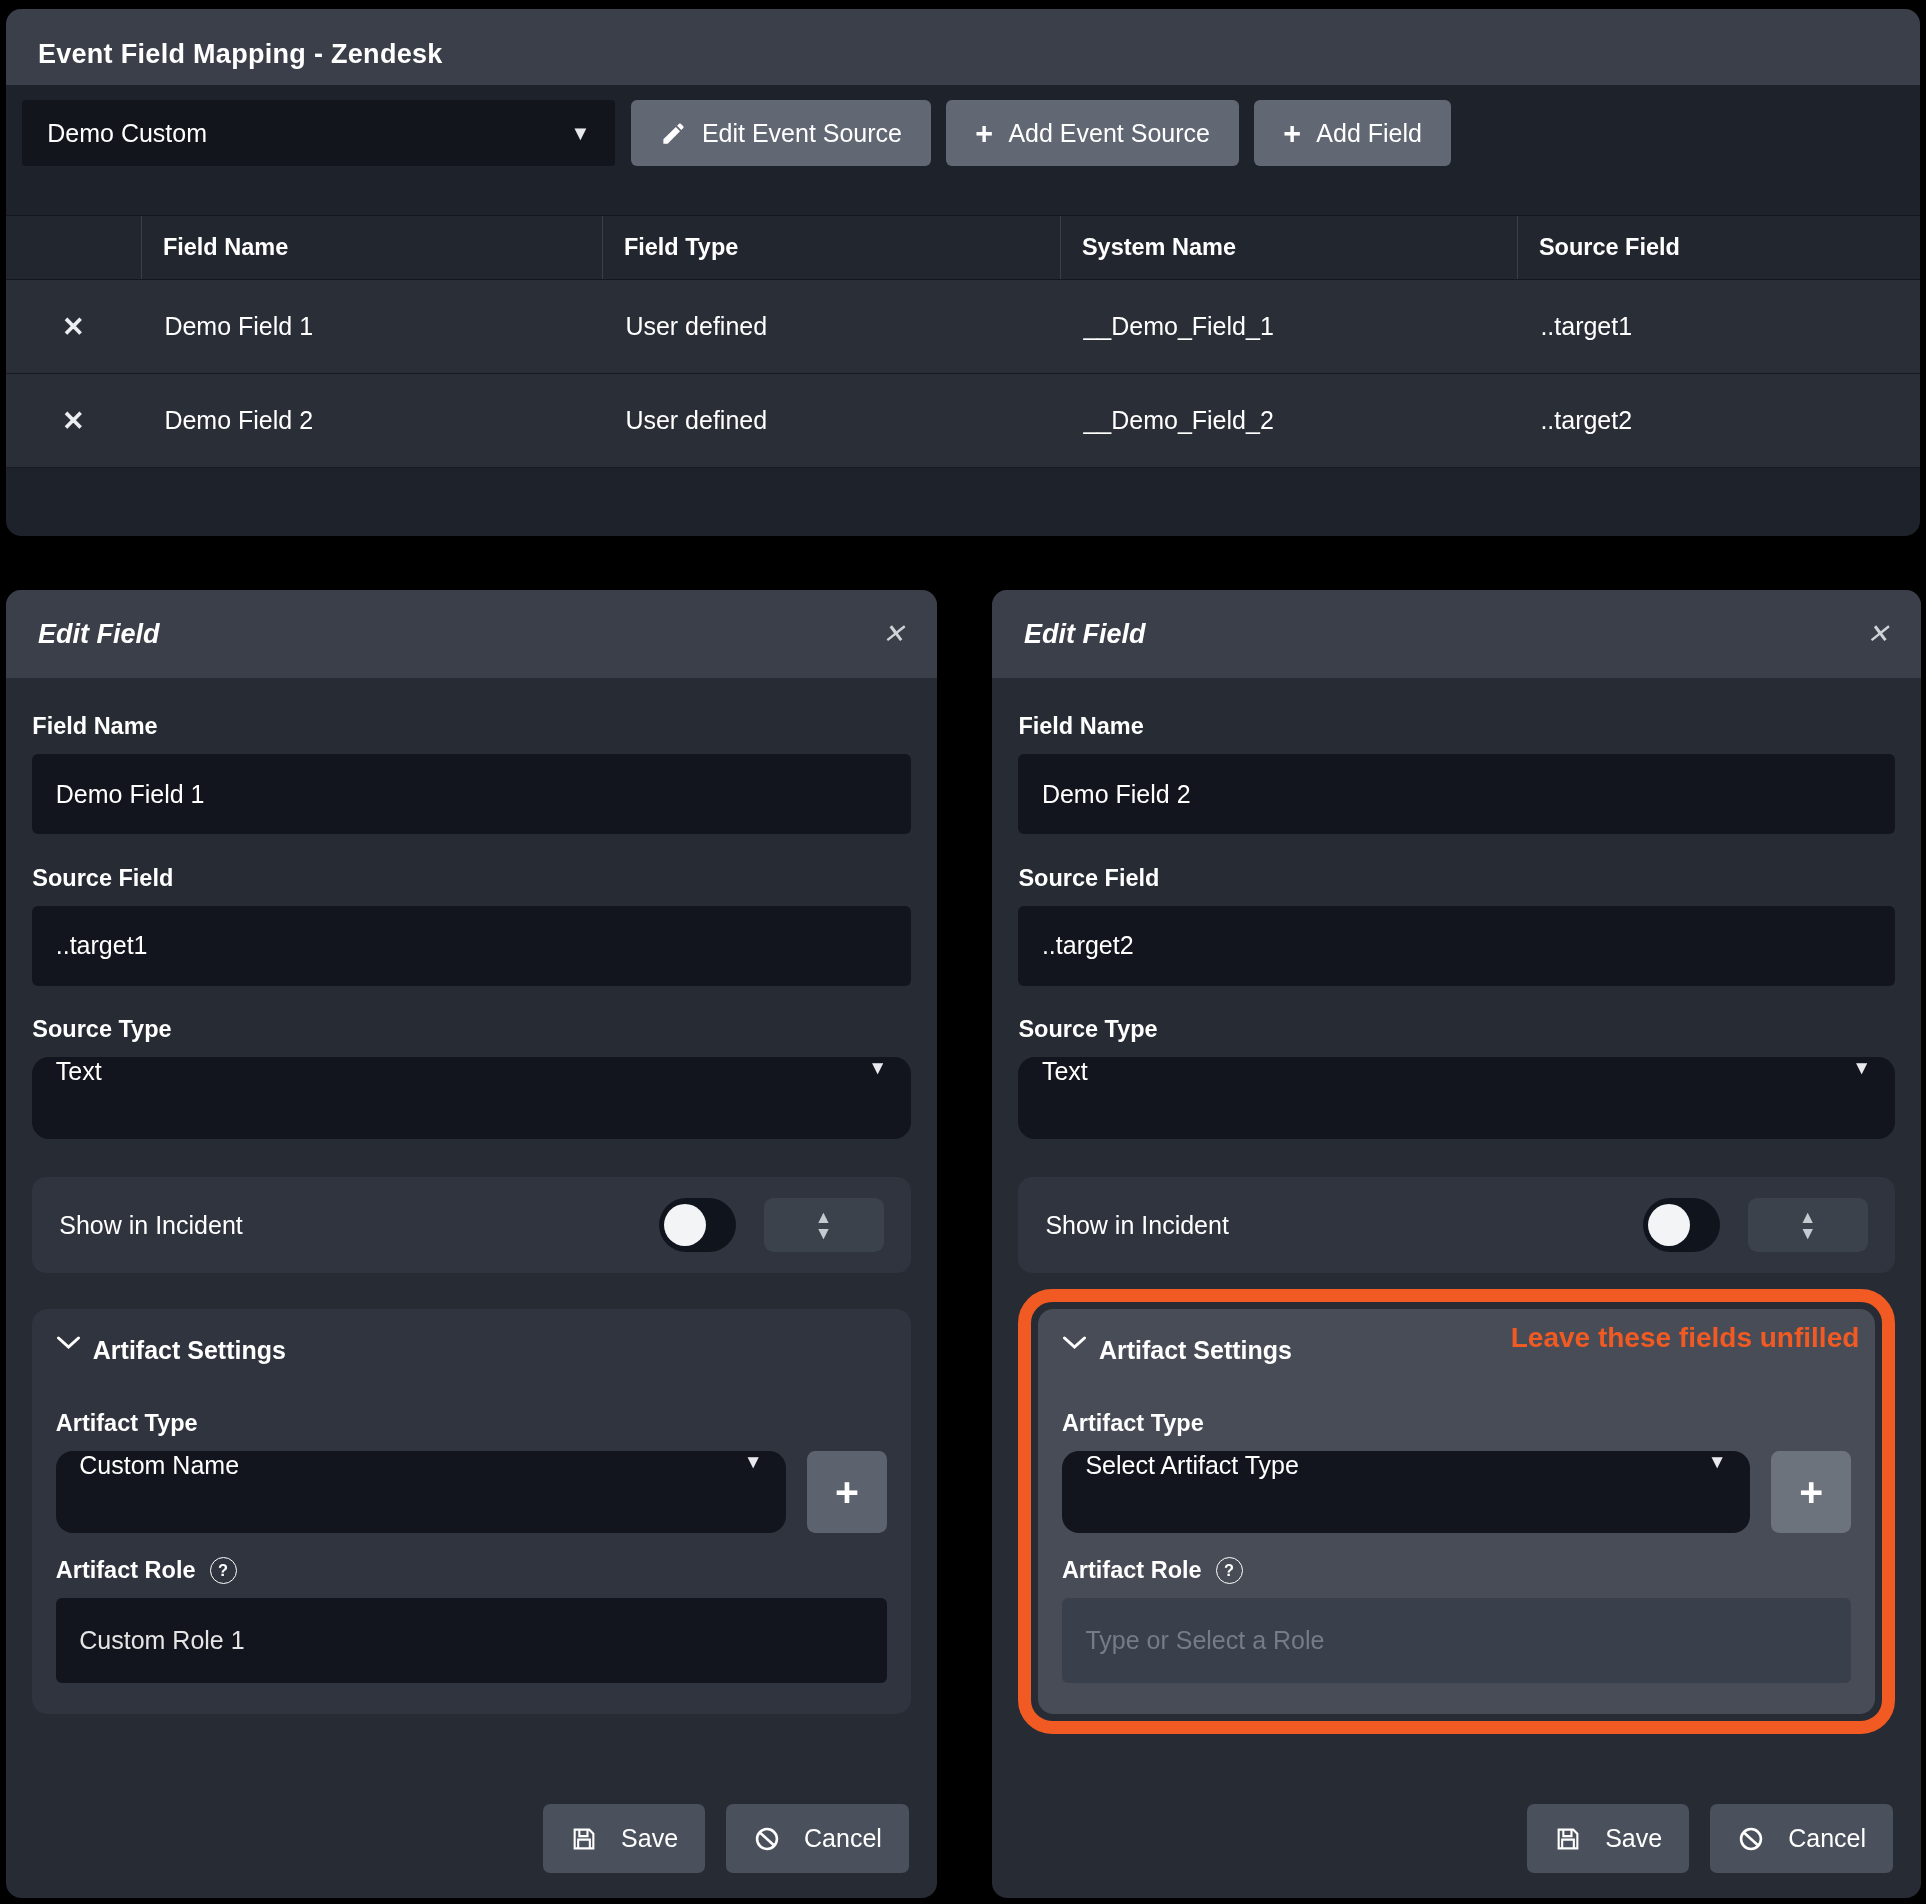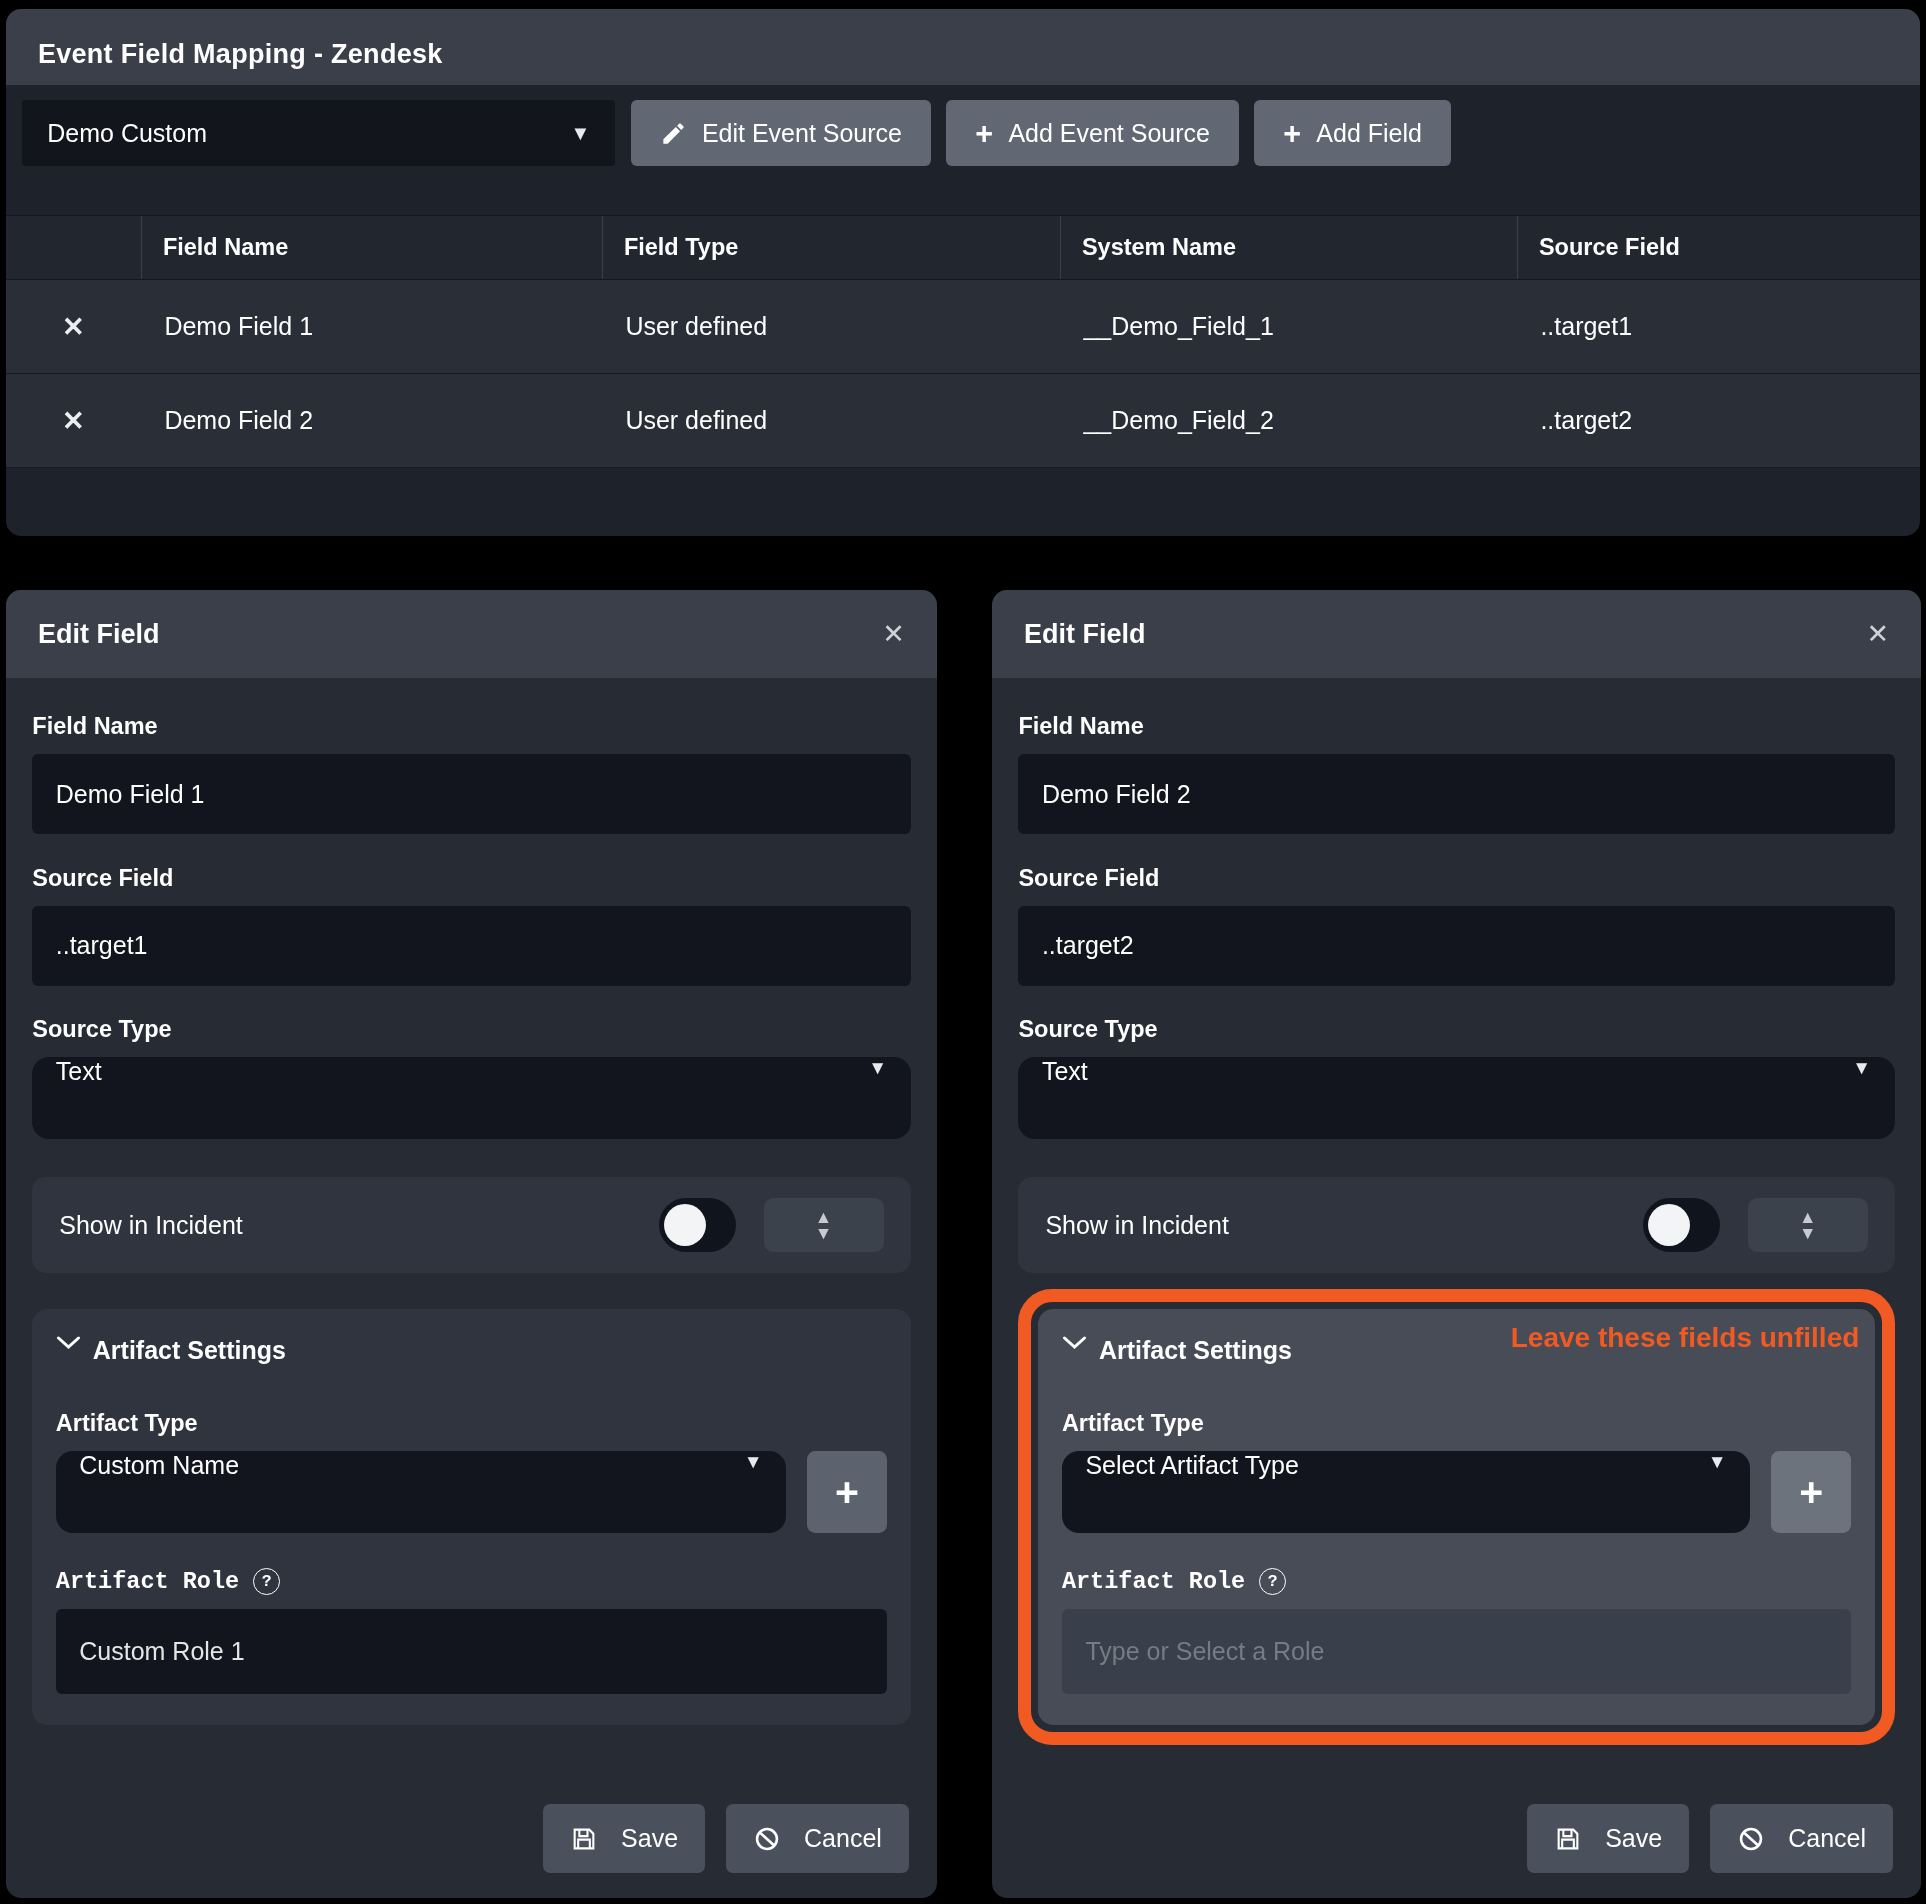--- a/index.html
+++ b/index.html
@@ -23,21 +23,21 @@
   .th:first-child { border-left:none; }
   .trow { height:94px; background:#2a2e37; border-bottom:1.8px solid #171a21; }
   .td { display:flex; align-items:center; padding-left:23.5px; font-size:25px; }
   .td.del { justify-content:center; padding-left:0; }
   .x-icon { font-size:27px; font-weight:bold; color:#eceef1; cursor:pointer; }
 
   
   .dialog { top:590px; height:1308px; background:#262b34; }
   .dialog.left  { left:5.9px;   width:931px; }
   .dialog.right { left:992px; width:929px; }
-  .dlg-header { height:88px; background:#3a3f49; border-radius:15.3px 15.3px 0 0; display:flex; align-items:center; padding:0 32px; }
+  .dlg-header { height:88px; background:#3a3f49; border-radius:15.3px 15.3px 0 0; display:flex; align-items:center; padding:0 32px;font-style:italic; }
   .dlg-header h2 { font-size:27px; font-weight:bold; }
   .dlg-close { margin-left:auto; font-size:27px; color:#cfd3d8; cursor:pointer; }
   .dlg-body { position:relative; height:1220px; padding:0 26.4px; display:flex; flex-direction:column; }
 
   .flabel { margin-top:30.5px; font-size:23.5px; font-weight:bold; display:flex; align-items:center; gap:13px; }
   .flabel.first { margin-top:35px; }
   .finput { margin-top:14px; height:80px; width:100%; background:#12151d; border:none; border-radius:5.9px; color:#fff; font-size:25px; padding:0 23.5px; font-family:"Liberation Sans",sans-serif; }
   .fselect { margin-top:14px; height:82px; background:#12151d; border-radius:17px; display:flex; align-items:flex-start; padding:0 23.5px; font-size:25px; cursor:pointer; }
   .fselect .caret { margin-left:auto; font-size:19px; color:#e8eaee; }
 
@@ -54,21 +54,21 @@
   .artifact-panel.hl { background:#474c56; }
   .ap-header { display:flex; align-items:flex-start; gap:12px; cursor:pointer; }
   .ap-header svg { width:25px; height:14px; }
   .ap-header .ap-title { font-size:25px; font-weight:bold; }
   .annotation { position:absolute; top:13px; right:15.3px; font-size:28px; font-weight:bold; color:#F15A22; }
   .ap-label { margin-top:45px; font-size:23.5px; font-weight:bold; display:flex; align-items:center; gap:14px; }
   .type-row { margin-top:14px; display:flex; gap:21px; }
   .type-row .fselect { margin-top:0; flex:1; }
   .plus-btn { width:80px; height:82px; border-radius:8.2px; border:none; color:#fff; font-size:41px; font-weight:bold; display:flex; align-items:center; justify-content:center; cursor:pointer; }
   .plus-btn.l { background:#5d636e; } .plus-btn.r { background:#6d737d; }
-  .ap-label.role { margin-top:35px;font-family:Liberation Mono, monospace; }
+  .ap-label.role { margin-top:24px; }
   .q-icon { width:27px; height:27px; border:1.8px solid #fff; border-radius:50%; display:flex; align-items:center; justify-content:center; font-size:16.4px; font-weight:bold; }
   .role-input { margin-top:14px; height:85px; width:100%; border:none; border-radius:5.9px; font-size:25px; padding:0 23.5px; font-family:"Liberation Sans",sans-serif; }
   .role-input.filled { background:#12151d; color:#e5e5e5; }
   .role-input.empty { background:#3a404b; color:#fff; }
   .role-input.empty::placeholder { color:#767c86; }
 
   .actions { position:absolute; right:28px; bottom:25px; display:flex; gap:21px; }
   .abtn { height:69px; background:#4b515c; border-radius:7px; border:none; color:#fff; display:flex; align-items:center; gap:23px; padding:0 27px; font-size:25px; cursor:pointer; font-family:"Liberation Sans",sans-serif; }
   .abtn svg { width:28px; height:28px; }
 </style>

